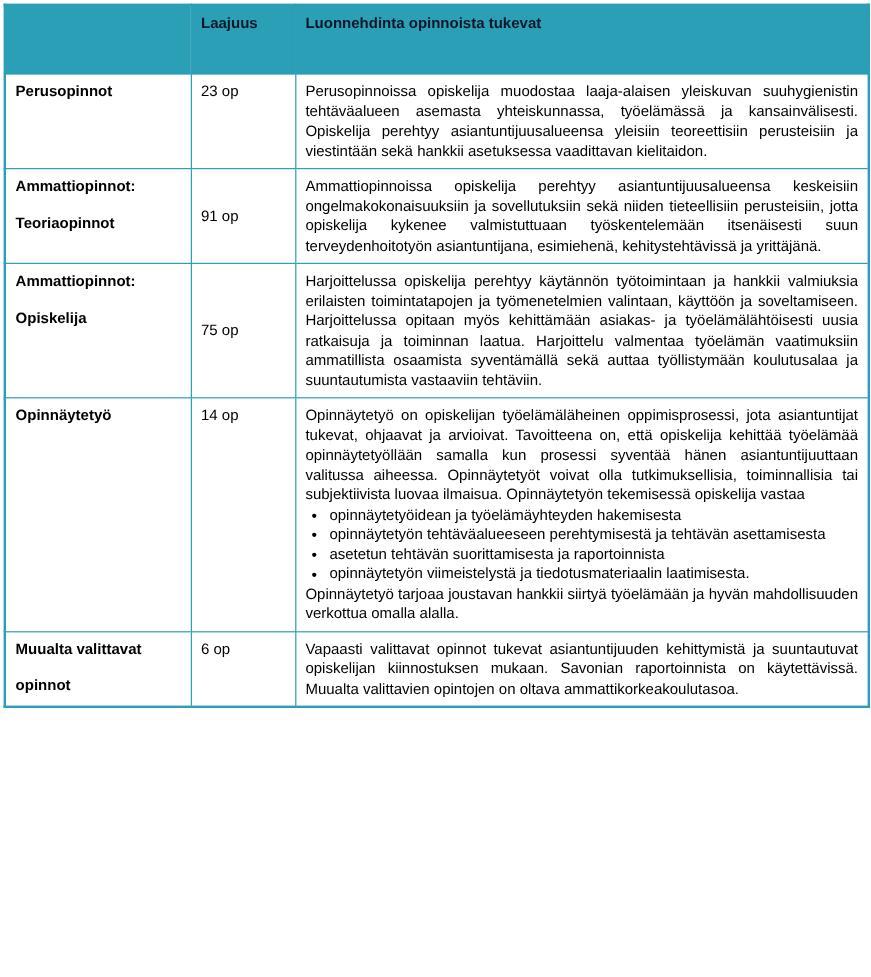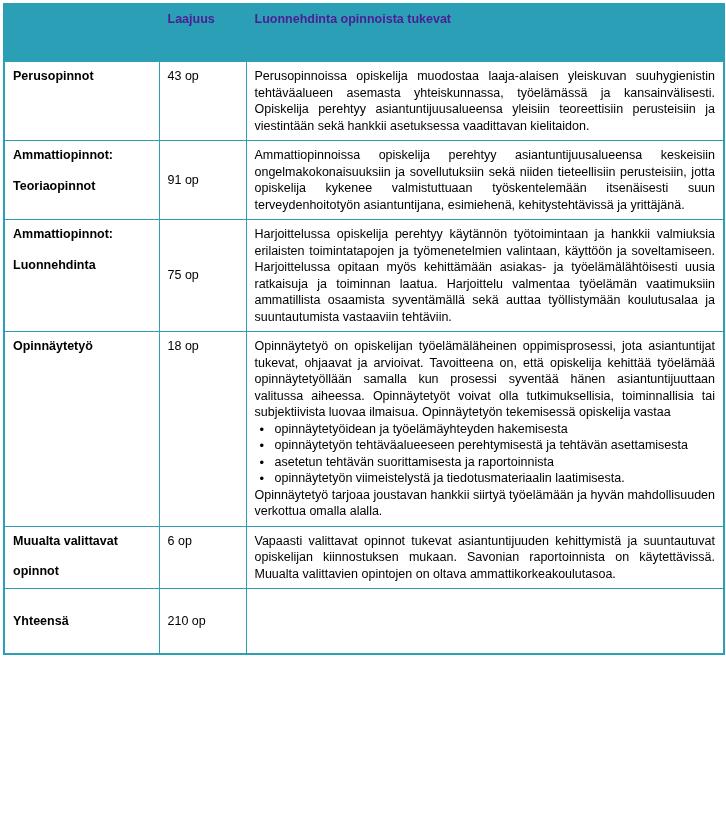--- a/index.html
+++ b/index.html
@@ -31,21 +31,21 @@
   table.study-table th,
   table.study-table td {
     border: 1px solid #2a9fb5;
     vertical-align: top;
     padding: 6px 8px 6px 8px;
     font-size: 12.5px;
     line-height: 1.32;
   }
   thead th {
     background: #2a9fb5;
-    color: #4c1d95;
+    color: #0f172a;
     font-weight: bold;
     font-size: 13.5px;
     height: 44px;
     vertical-align: middle;
     text-align: left;
     border: 1px solid #2a9fb5;
     padding: 6px 10px;
   }
   thead th.blank {
     background: #2a9fb5;
@@ -115,51 +115,51 @@
       <tr>
         <th class="blank"></th>
         <th>Laajuus</th>
         <th>Luonnehdinta opinnoista tukevat</th>
       </tr>
     </thead>
     <tbody>
 
       <tr>
         <td class="label">Perusopinnot</td>
-        <td class="credits">43 op</td>
+        <td class="credits">23 op</td>
         <td class="desc">
           <p>Perusopinnoissa opiskelija muodostaa laaja-alaisen yleiskuvan suuhygienistin tehtäväalueen asemasta yhteiskunnassa, työelämässä ja kansainvälisesti. Opiskelija perehtyy asiantuntijuusalueensa yleisiin teoreettisiin perusteisiin ja viestintään sekä hankkii asetuksessa vaadittavan kielitaidon.</p>
         </td>
       </tr>
 
       <tr>
         <td class="label">
           <span>Ammattiopinnot:</span>
           <span class="label-line2">Teoriaopinnot</span>
         </td>
         <td class="credits mid">91 op</td>
         <td class="desc">
           <p>Ammattiopinnoissa opiskelija perehtyy asiantuntijuusalueensa keskeisiin ongelmakokonaisuuksiin ja sovellutuksiin sekä niiden tieteellisiin perusteisiin, jotta opiskelija kykenee valmistuttuaan työskentelemään itsenäisesti suun terveydenhoitotyön asiantuntijana, esimiehenä, kehitystehtävissä ja yrittäjänä.</p>
         </td>
       </tr>
 
       <tr>
         <td class="label">
           <span>Ammattiopinnot:</span>
-          <span class="label-line2">Luonnehdinta</span>
+          <span class="label-line2">Opiskelija</span>
         </td>
         <td class="credits mid">75 op</td>
         <td class="desc">
           <p>Harjoittelussa opiskelija perehtyy käytännön työtoimintaan ja hankkii valmiuksia erilaisten toimintatapojen ja työmenetelmien valintaan, käyttöön ja soveltamiseen.  Harjoittelussa opitaan myös kehittämään asiakas- ja työelämälähtöisesti uusia ratkaisuja ja toiminnan laatua. Harjoittelu valmentaa työelämän vaatimuksiin ammatillista osaamista syventämällä sekä auttaa työllistymään koulutusalaa ja suuntautumista vastaaviin tehtäviin.</p>
         </td>
       </tr>
 
       <tr>
         <td class="label">Opinnäytetyö</td>
-        <td class="credits">18 op</td>
+        <td class="credits">14 op</td>
         <td class="desc">
           <p>Opinnäytetyö on opiskelijan työelämäläheinen oppimisprosessi, jota asiantuntijat tukevat, ohjaavat ja arvioivat. Tavoitteena on, että opiskelija kehittää työelämää opinnäytetyöllään samalla kun prosessi syventää hänen asiantuntijuuttaan valitussa aiheessa.  Opinnäytetyöt voivat olla tutkimuksellisia, toiminnallisia tai subjektiivista luovaa ilmaisua. Opinnäytetyön tekemisessä opiskelija vastaa</p>
           <ul class="bullets">
             <li>opinnäytetyöidean  ja työelämäyhteyden  hakemisesta</li>
             <li>opinnäytetyön  tehtäväalueeseen  perehtymisestä ja tehtävän asettamisesta</li>
             <li>asetetun tehtävän suorittamisesta  ja raportoinnista</li>
             <li>opinnäytetyön  viimeistelystä ja tiedotusmateriaalin laatimisesta.</li>
           </ul>
           <p>Opinnäytetyö tarjoaa joustavan hankkii siirtyä työelämään ja hyvän mahdollisuuden verkottua omalla alalla.</p>
         </td>
@@ -169,23 +169,16 @@
         <td class="label">
           <span>Muualta valittavat</span>
           <span class="label-line2">opinnot</span>
         </td>
         <td class="credits">6 op</td>
         <td class="desc">
           <p>Vapaasti valittavat opinnot tukevat asiantuntijuuden  kehittymistä ja suuntautuvat  opiskelijan kiinnostuksen  mukaan. Savonian raportoinnista on käytettävissä. Muualta valittavien opintojen on oltava ammattikorkeakoulutasoa.</p>
         </td>
       </tr>
 
-      <tr>
-        <td class="label mid tall-empty">Yhteensä</td>
-        <td class="credits mid tall-empty">210 op</td>
-        <td class="desc tall-empty">
-          <p></p>
-        </td>
-      </tr>
 
     </tbody>
   </table>
 </div>
 
 </body></html>

